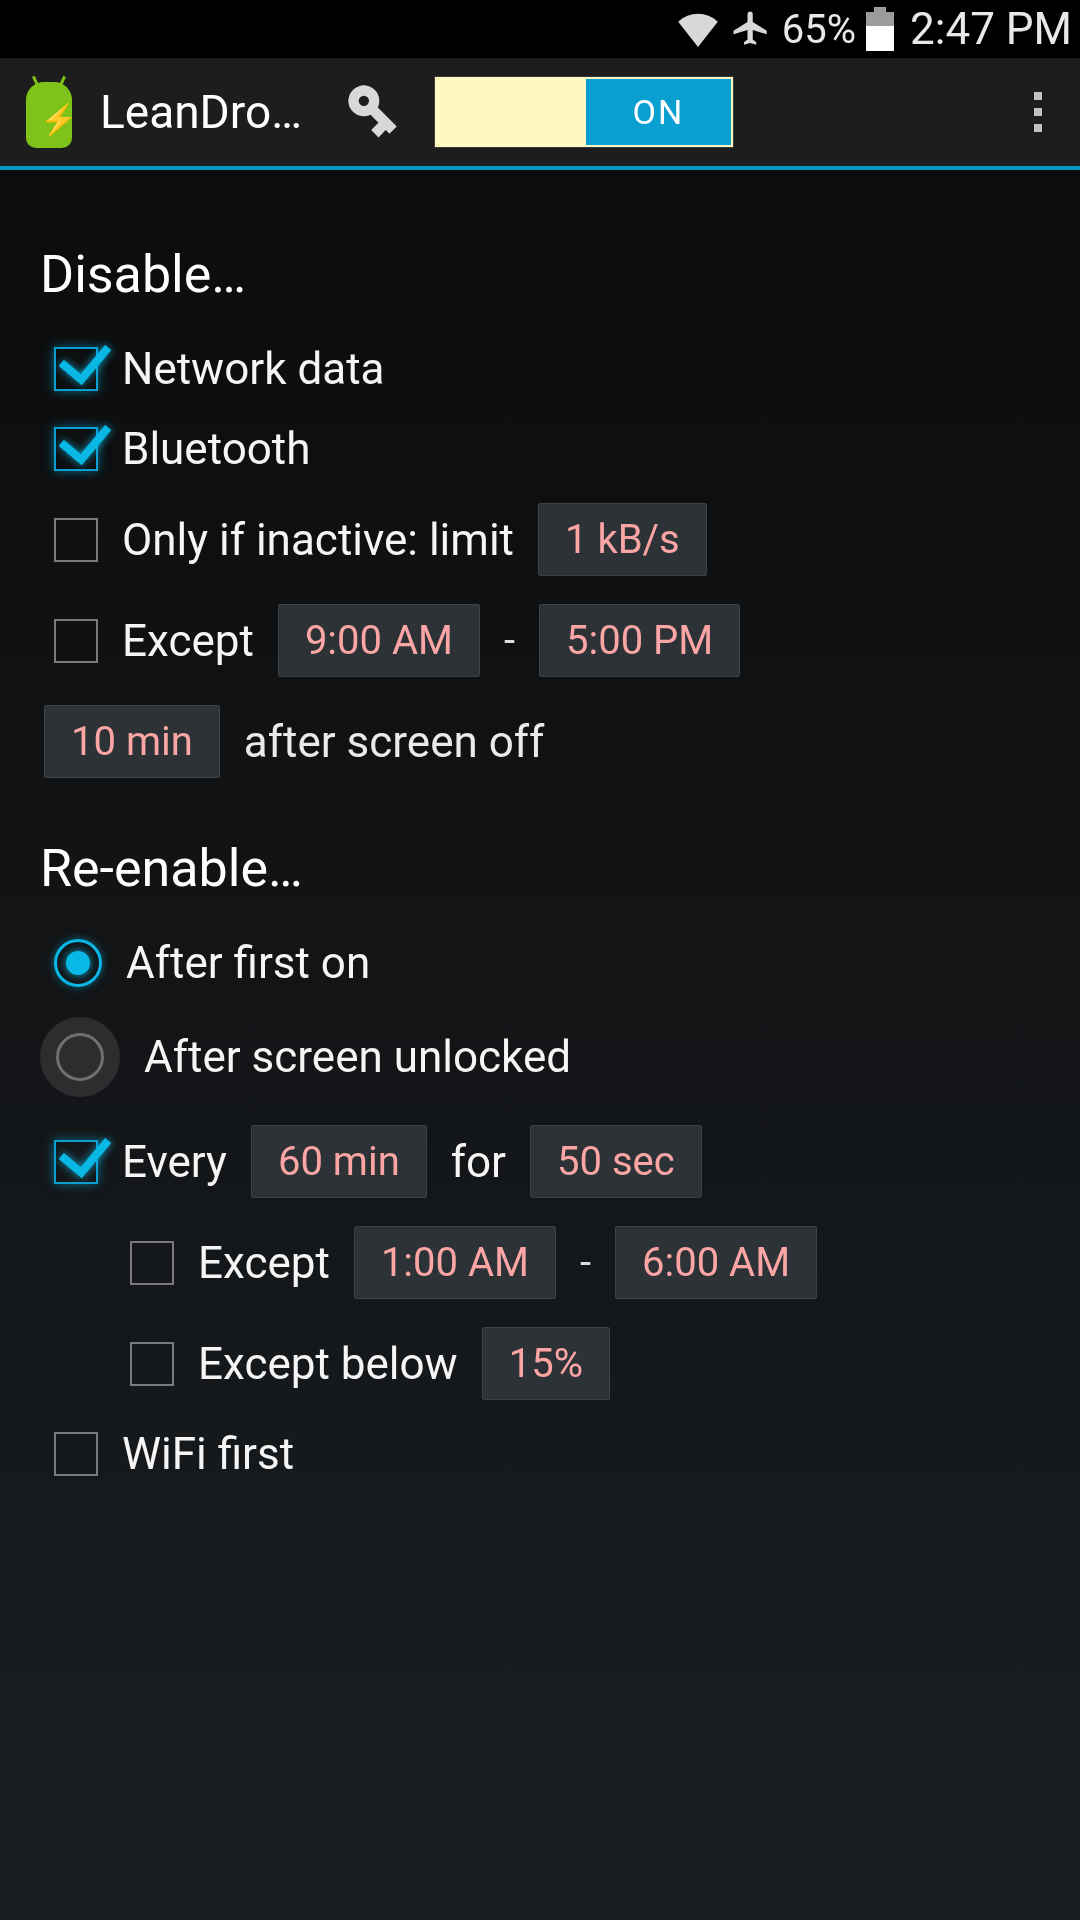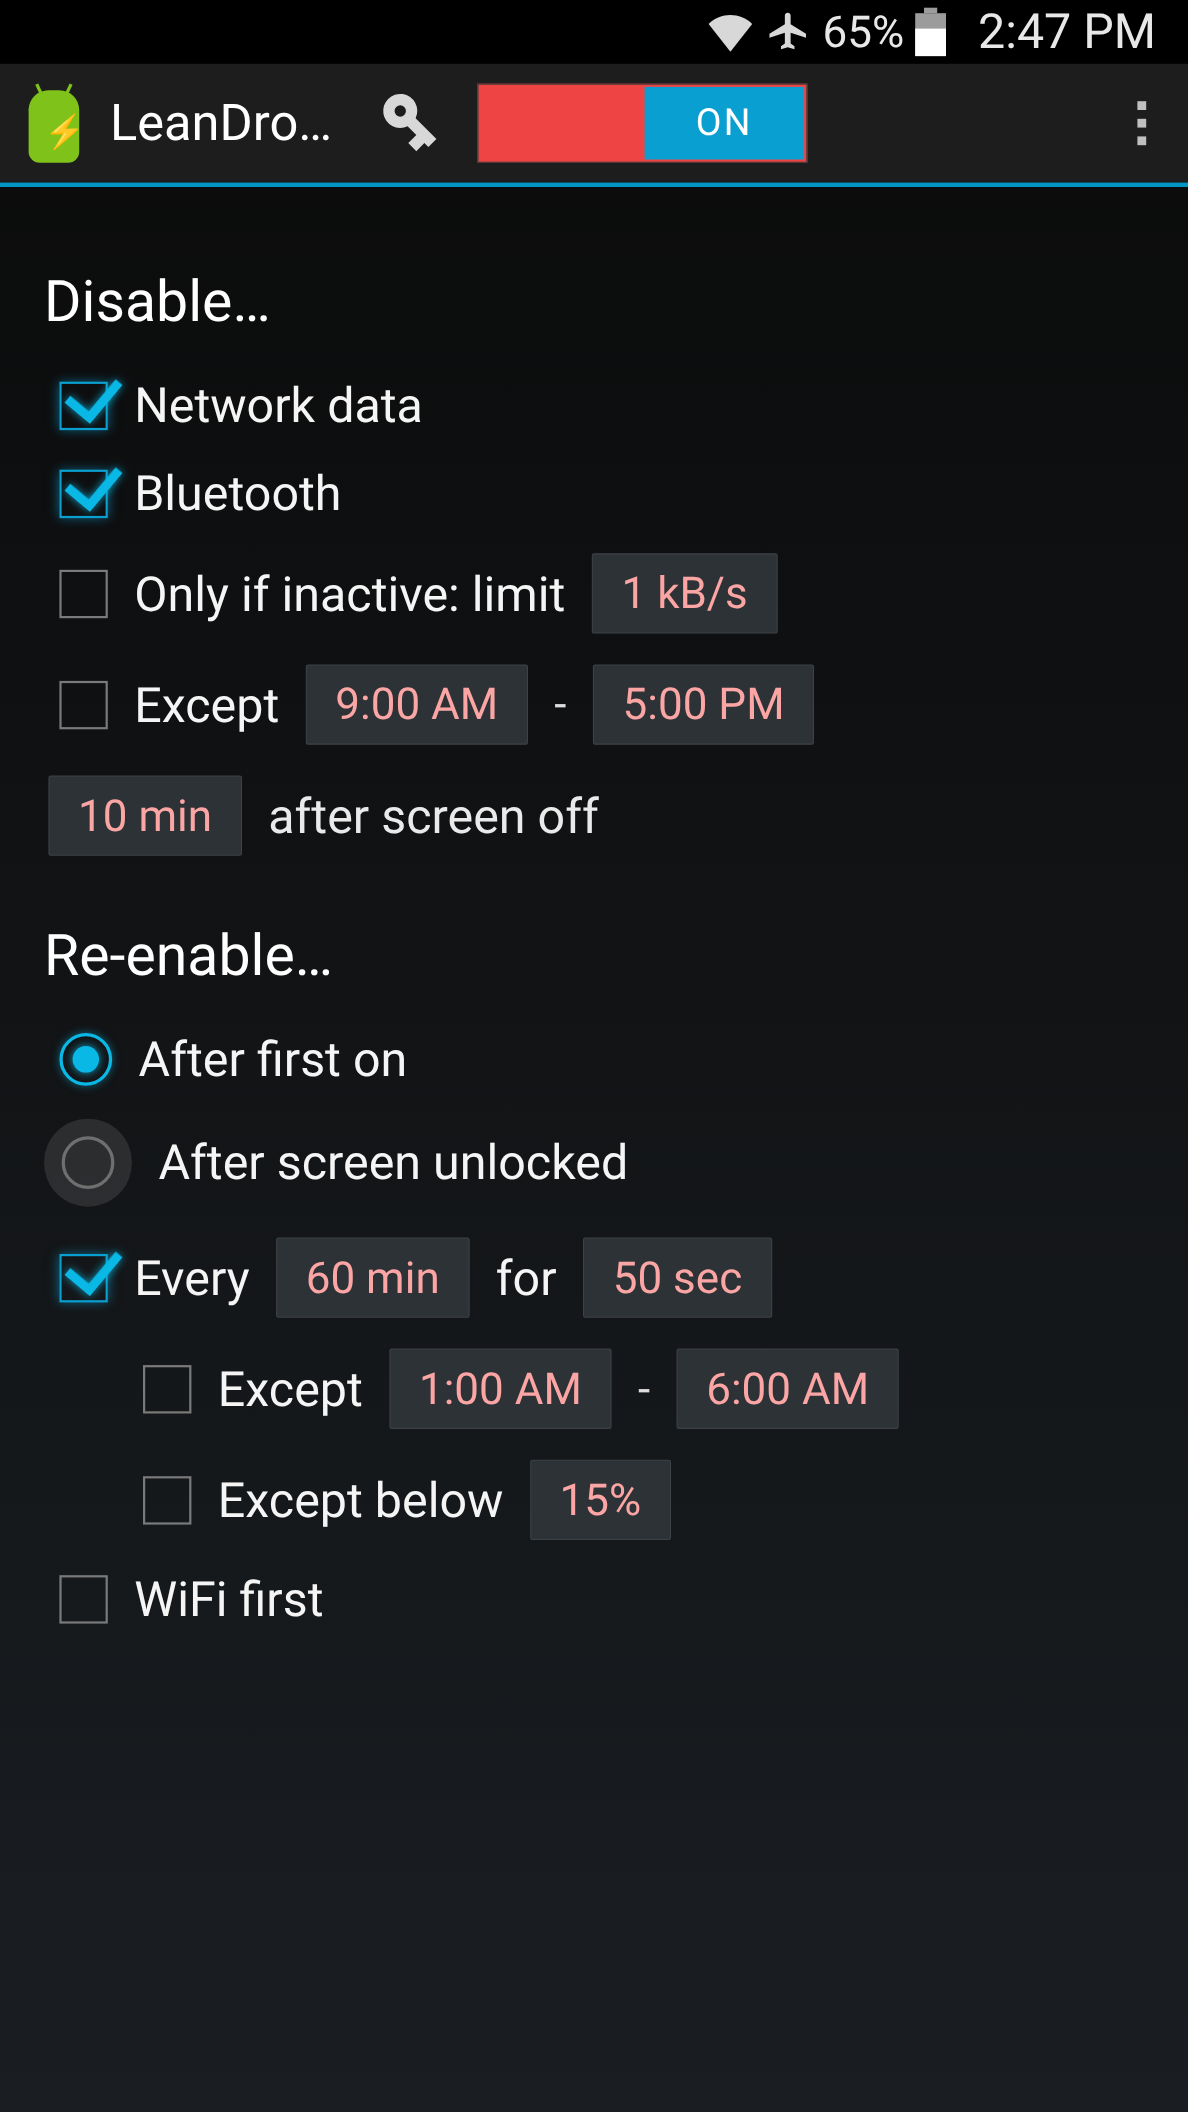--- a/index.html
+++ b/index.html
@@ -10,27 +10,27 @@
     color: #f0f0f0;
     overflow: hidden;
   }
   
   .status-bar {
     height: 58px;
     background: #000;
     display: flex;
     align-items: center;
     justify-content: flex-end;
-    padding: 0 29px;
+    padding: 0 8px;
     gap: 10px;
     font-size: 40px;
     color: #e8e8e8;
   }
   .status-bar .pct { font-size: 40px; }
-  .status-bar .clock { font-size: 44px; margin-left: 19px; }
+  .status-bar .clock { font-size: 44px; margin-left: 6px; }
   .wifi-ic, .plane-ic { display:inline-flex; align-items:center; }
   .batt {
     width: 28px; height: 44px; position: relative; display:inline-block;
   }
   .batt::before {
     content:""; position:absolute; top:0; left:8px; width:12px; height:5px;
     background:#9c9c9c;
   }
   .batt-body {
     position:absolute; top:5px; left:0; right:0; bottom:0;
@@ -70,21 +70,21 @@
     position:absolute; left:22px; top:26px; color:#fff; font-size:30px;
     font-weight:bold;
   }
   .app-title {
     color:#fff; font-size:46px; font-weight:400; flex: 0 0 auto;
     white-space: nowrap; overflow:hidden; text-overflow: ellipsis;
     max-width: 270px;
   }
   .key-icon { margin-left: 40px; margin-right: 30px; }
   .toggle-track {
-    width: 300px; height: 72px; background:#ef4444; position:relative;
+    width: 300px; height: 72px; background:#fef9c3; position:relative;
     border: 1px solid #3a3a3a;
   }
   .toggle-thumb {
     position:absolute; right:2px; top:2px; bottom:2px; width:145px;
     background:#0a9fd1; color:#fff; display:flex; align-items:center;
     justify-content:center; font-size:34px; letter-spacing:2px;
   }
   .overflow {
     margin-left: auto; padding: 0 20px; display:flex; flex-direction:column;
     gap:8px; height:50px; justify-content:center;

